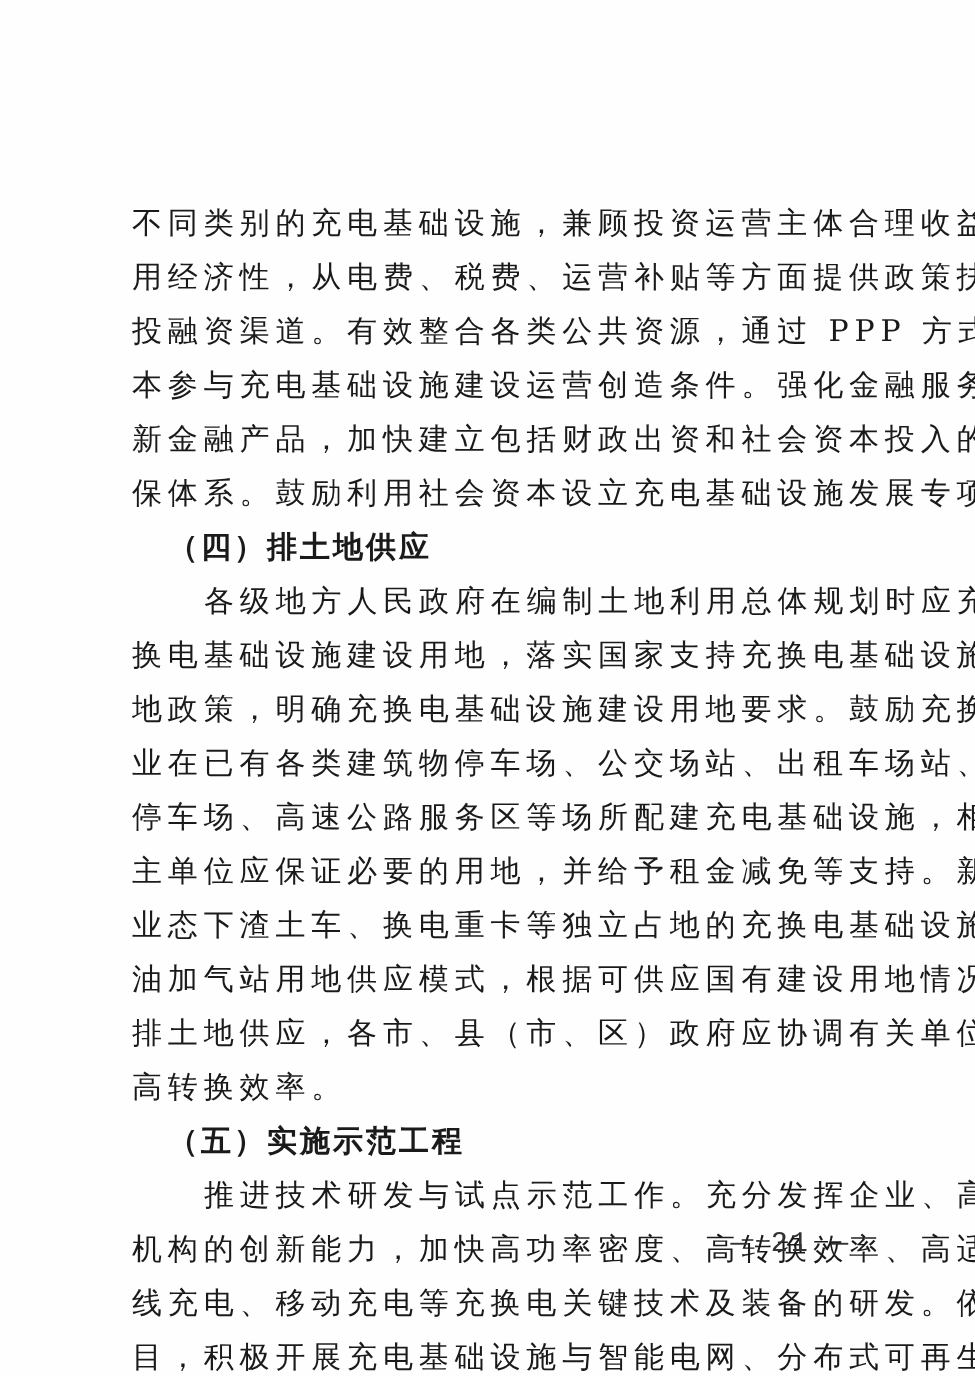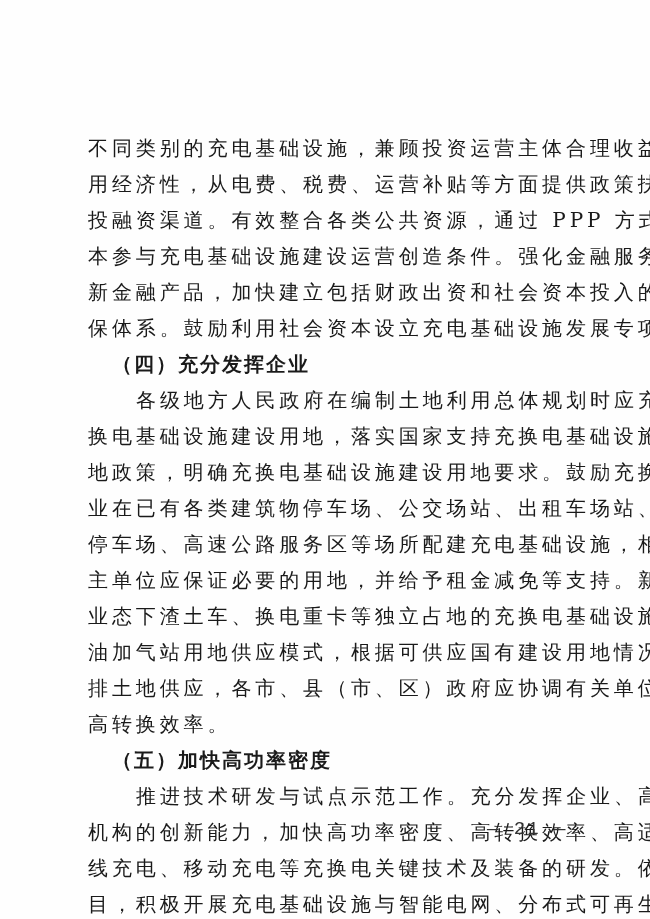--- a/index.html
+++ b/index.html
@@ -25,33 +25,33 @@
 
 <div class="page">
   <div class="text-block">
     <span class="line">不同类别的充电基础设施，兼顾投资运营主体合理收益与用户使</span>
     <span class="line">用经济性，从电费、税费、运营补贴等方面提供政策扶持。拓宽</span>
     <span class="line">投融资渠道。有效整合各类公共资源，通过 PPP 方式，为社会资</span>
     <span class="line">本参与充电基础设施建设运营创造条件。强化金融服务支撑，创</span>
     <span class="line">新金融产品，加快建立包括财政出资和社会资本投入的多层次担</span>
     <span class="line">保体系。鼓励利用社会资本设立充电基础设施发展专项基金。</span>
 
-    <span class="line heading">（四）充分发挥企业</span>
+    <span class="line heading">（四）排土地供应</span>
     <span class="line indent">各级地方人民政府在编制土地利用总体规划时应充分考虑充</span>
     <span class="line">换电基础设施建设用地，落实国家支持充换电基础设施建设的用</span>
     <span class="line">地政策，明确充换电基础设施建设用地要求。鼓励充换电运营企</span>
     <span class="line">业在已有各类建筑物停车场、公交场站、出租车场站、社会公共</span>
     <span class="line">停车场、高速公路服务区等场所配建充电基础设施，相关场所业</span>
     <span class="line">主单位应保证必要的用地，并给予租金减免等支持。新模式、新</span>
     <span class="line">业态下渣土车、换电重卡等独立占地的充换电基础设施应按照加</span>
     <span class="line">油加气站用地供应模式，根据可供应国有建设用地情况，优先安</span>
     <span class="line">排土地供应，各市、县（市、区）政府应协调有关单位在用地方</span>
     <span class="line">高转换效率。</span>
 
-    <span class="line heading">（五）加快高功率密度</span>
+    <span class="line heading">（五）实施示范工程</span>
     <span class="line indent">推进技术研发与试点示范工作。充分发挥企业、高校、科研</span>
     <span class="line">机构的创新能力，加快高功率密度、高转换效率、高适用性、无</span>
     <span class="line">线充电、移动充电等充换电关键技术及装备的研发。依托重点项</span>
     <span class="line">目，积极开展充电基础设施与智能电网、分布式可再生能源、智</span>
   </div>
 
   <div class="page-number">—  21  —</div>
 </div>
 
 </body></html>

